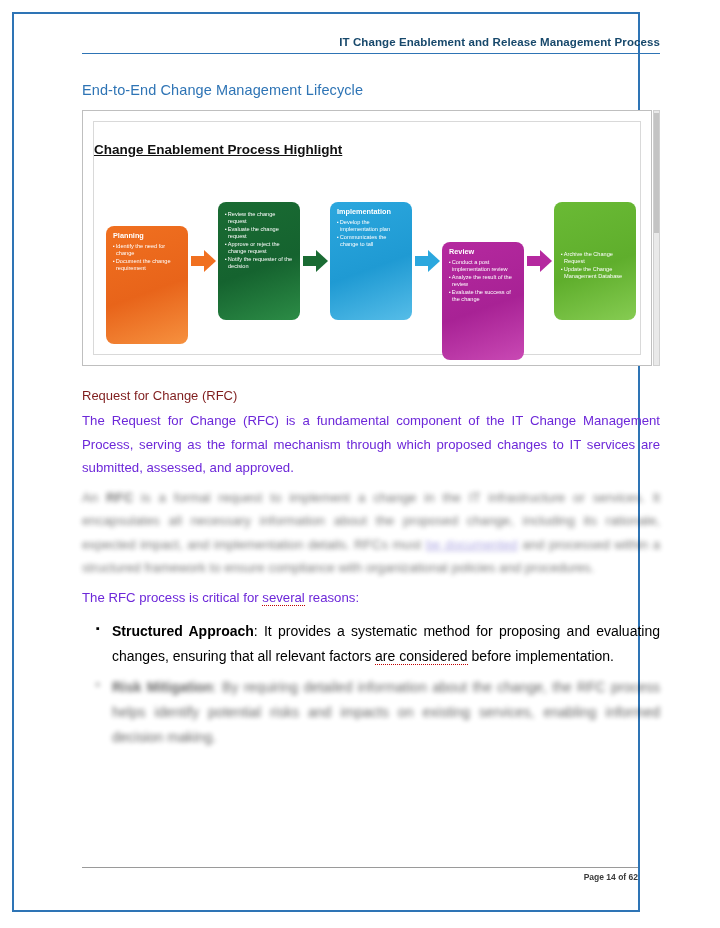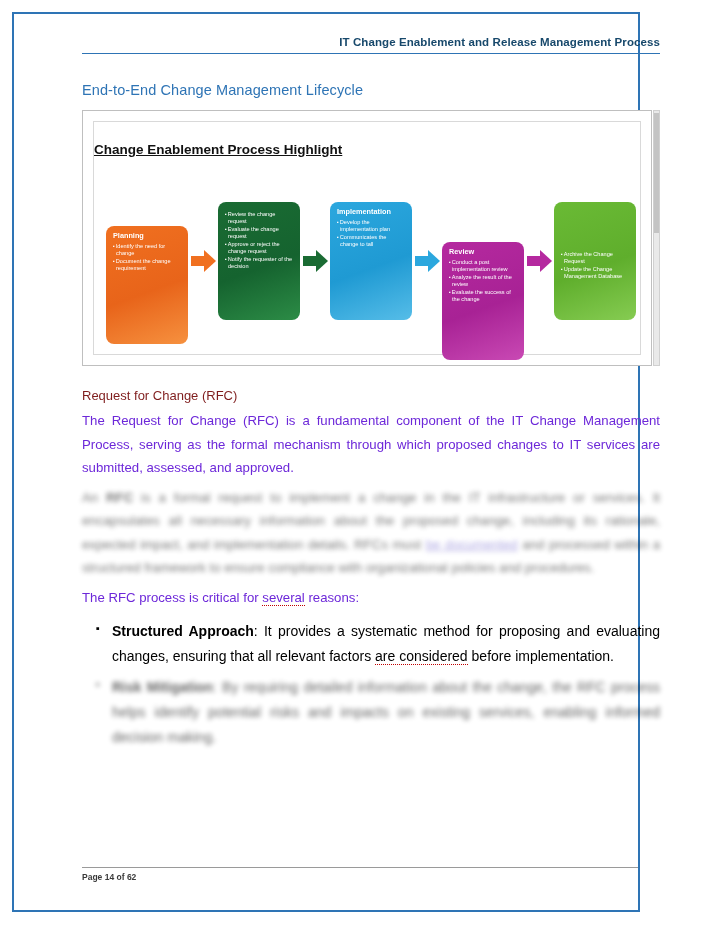--- a/index.html
+++ b/index.html
@@ -227,21 +227,21 @@
   .b-strong { font-weight: bold; }
 
   
   .doc-footer {
     position: absolute;
     left: 0;
     bottom: 14px;
     width: 556px;
     border-top: 1px solid #9a9a9a;
     padding-top: 4px;
-    text-align: left;
+    text-align: right;
     font-size: 8.5px;
     font-weight: bold;
     color: #3a3a3a;
   }
 </style>
 </head>
 <body>
 
 <div class="page-frame">
   <div class="page-inner">

